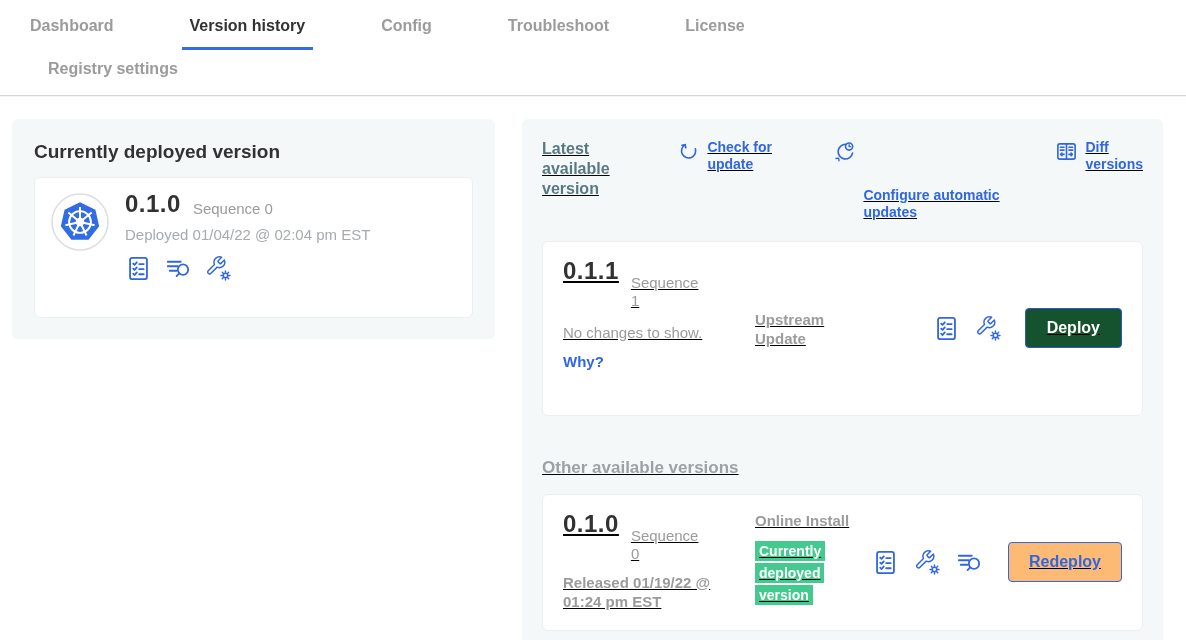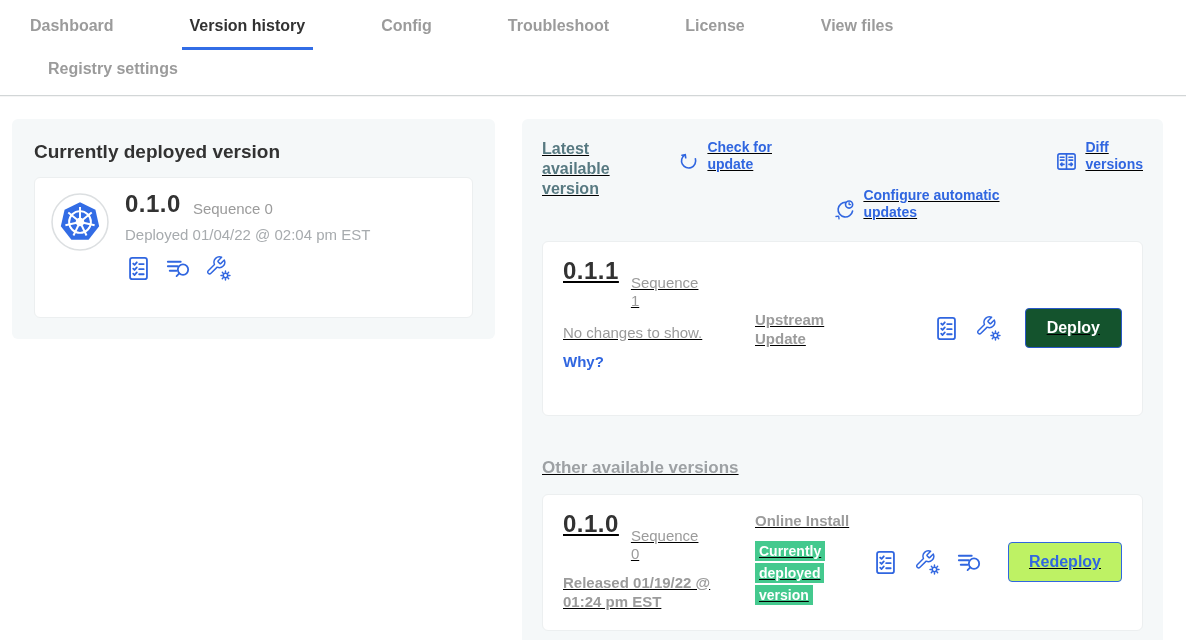--- a/index.html
+++ b/index.html
@@ -36,21 +36,21 @@
   .seq { font-size:15px; color:#9b9b9b; margin-top:9px; }
   .deployed { font-size:15px; color:#a7abae; margin-top:9px; }
   .icon-row { display:flex; gap:13px; margin-top:12px; align-items:center; }
   .vicon { width:27px; height:27px; cursor:pointer; }
   .vicon svg { width:100%; height:100%; stroke:#3066e0; fill:none;
                stroke-width:1.6; stroke-linecap:round; stroke-linejoin:round; }
 
   
   .latest-head { display:flex; align-items:flex-start; margin-bottom:20px; }
   .latest-title { font-size:16px; font-weight:700; color:#577981; width:140px; line-height:1.25; }
-  .head-action { display:flex; gap:7px; margin-left:34px; cursor:pointer; align-items:flex-end; }
+  .head-action { display:flex; gap:7px; margin-left:34px; cursor:pointer; align-items:flex-start; }
   .head-action .aicon { width:23px; height:23px; flex:0 0 23px; margin-top:1px; }
   .head-action .aicon svg { width:100%; height:100%; stroke:#3066e0; fill:none;
                stroke-width:1.7; stroke-linecap:round; stroke-linejoin:round; }
   .head-action .alabel { font-size:14px; font-weight:700; color:#3066e0; line-height:1.2; }
   .w90 { width:92px; } .w150 { width:158px;margin-top:48px; }
 
   
   .vcard { display:flex; padding:16px 20px; }
   .vcard-top { height:175px; margin-bottom:0; }
   .vcard-bottom { height:137px; }
@@ -63,21 +63,21 @@
   .vcol2 { width:110px; flex:0 0 110px; font-size:15px; font-weight:700; color:#9b9b9b; line-height:1.3; }
   .col2-offset { margin-top:52px; }
   .badge-wrap { width:78px; margin-top:10px; line-height:1.45; }
   .badge { display:inline; background:#44c98e; color:#ffffff; font-size:14px; font-weight:700;
            padding:2px 4px; -webkit-box-decoration-break:clone; box-decoration-break:clone; }
   .vactions { margin-left:auto; display:flex; align-items:center; gap:15px; align-self:center; }
 
   .btn { height:40px; border-radius:4px; font-size:16px; font-weight:700;
          font-family:"Liberation Sans", sans-serif; cursor:pointer; }
   .btn-primary { background:#14532d; border:1px solid #2a58c8; color:#ffffff; padding:0 21px; margin-left:8px; }
-  .btn-outline { background:#bef264; border:1px solid #3066e0; color:#3066e0; padding:0 20px; margin-left:10px; }
+  .btn-outline { background:#fdba74; border:1px solid #3066e0; color:#3066e0; padding:0 20px; margin-left:10px; }
 
   .other-title { font-size:17px; font-weight:700; color:#9da1a4; margin:42px 0 16px 0; }
 </style>
 </head>
 <body>
 
 <svg width="0" height="0" style="position:absolute">
   <defs>
     <g id="i-checklist">
       <rect x="4.5" y="2.5" width="15" height="19" rx="2"></rect>
@@ -147,21 +147,20 @@
   </defs>
 </svg>
 
 <div class="nav">
   <div class="nav-row nav-row1">
     <div class="tab">Dashboard</div>
     <div class="tab active">Version history</div>
     <div class="tab">Config</div>
     <div class="tab">Troubleshoot</div>
     <div class="tab">License</div>
-    <div class="tab">View files</div>
   </div>
   <div class="nav-row nav-row2">
     <div class="tab">Registry settings</div>
   </div>
 </div>
 
 <div class="main">
 
   <div class="panel panel-left">
     <div class="panel-title">Currently deployed version</div>

